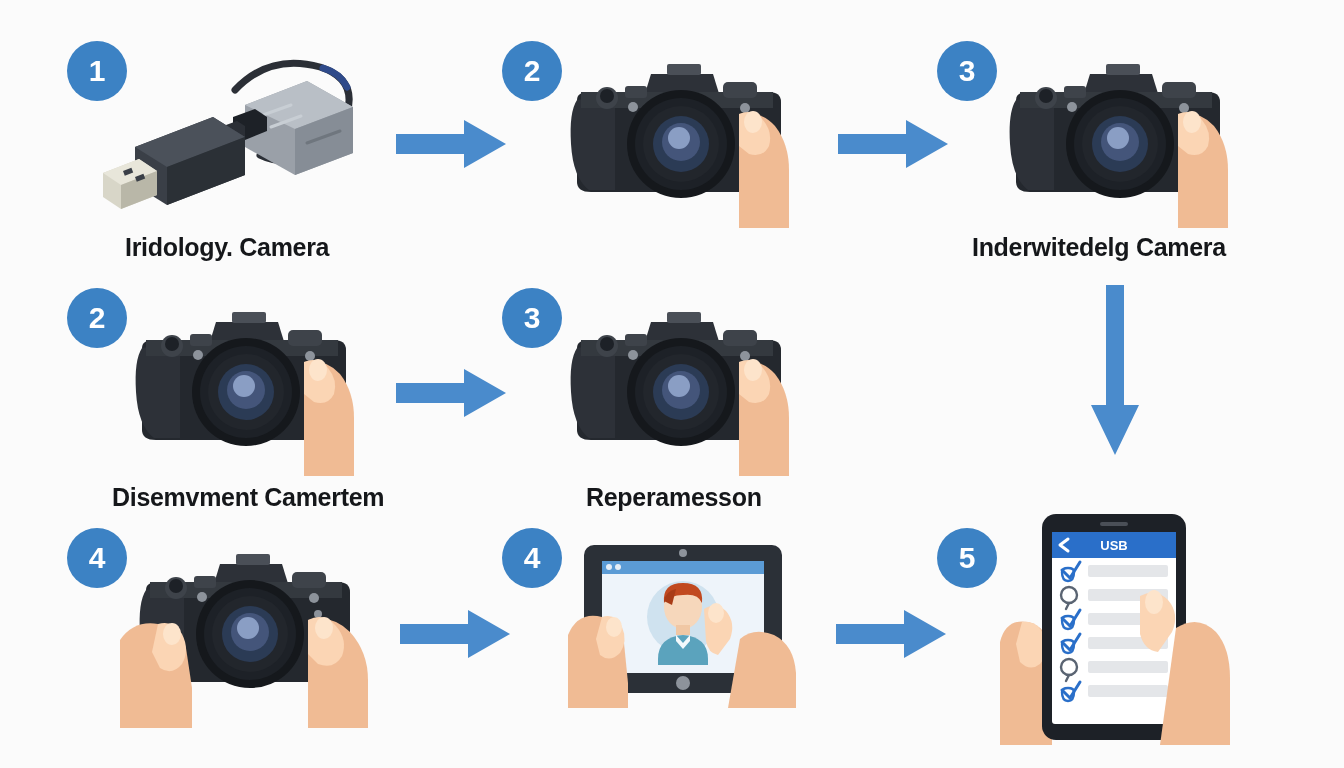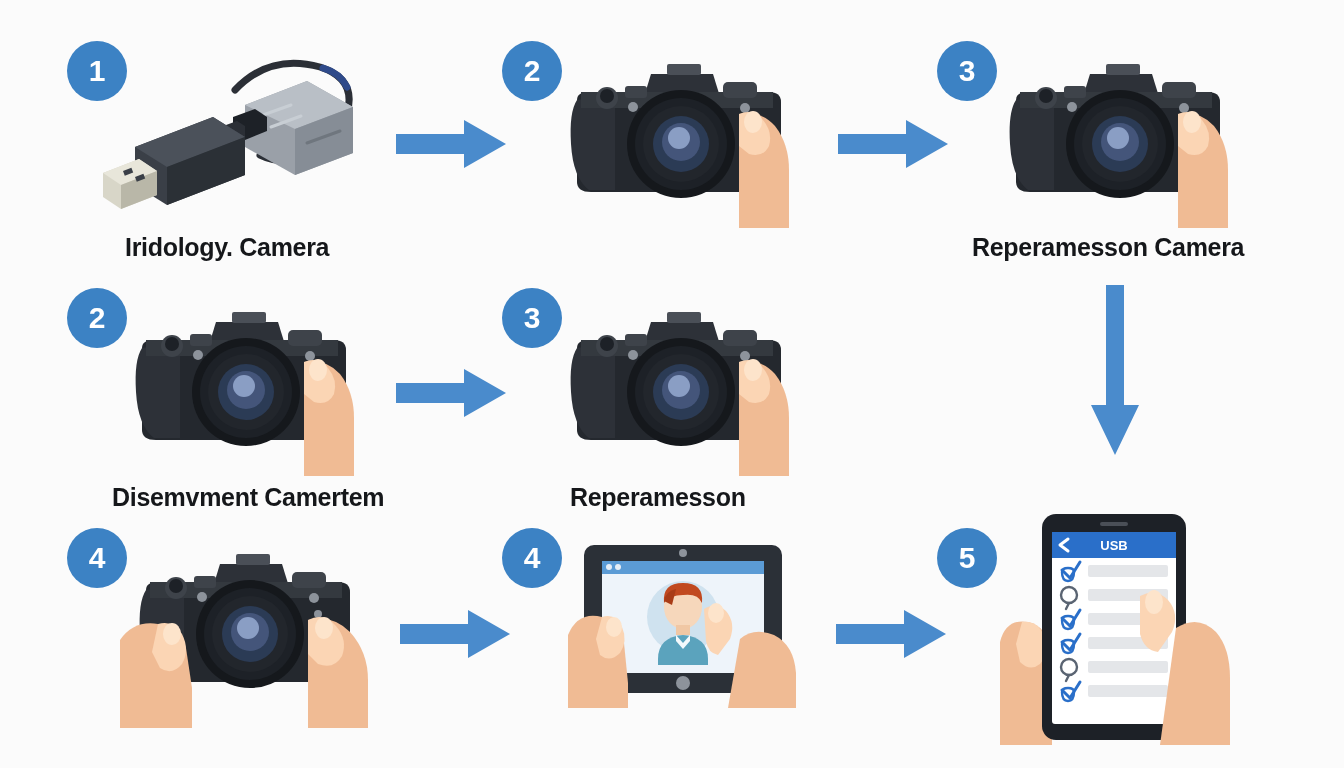--- a/index.html
+++ b/index.html
@@ -174,21 +174,21 @@
       <circle cx="118" cy="92" r="38" fill="#22262c"></circle>
       <circle cx="118" cy="92" r="28" fill="#2b3b55"></circle>
       <circle cx="118" cy="90" r="19" fill="#44557a"></circle>
       <circle cx="116" cy="86" r="11" fill="#8a9ec4"></circle>
       <path d="M176 62 Q198 58 212 74 Q226 92 226 118 L226 176 L176 176 Z" fill="#f0bb94"></path>
       <path d="M176 62 Q190 56 200 68 Q210 80 206 94 Q200 106 186 102 L176 94 Z" fill="#fbd5b4"></path>
       <ellipse cx="190" cy="70" rx="9" ry="11" fill="#fde4cb"></ellipse>
     </svg>
   </div>
 
-  <div class="caption" style="left:972px; top:233px;">Reperamesson Camera</div>
+  <div class="caption" style="left:972px; top:233px;">Inderwitedelg Camera</div>
 
   <div class="arrow-down" style="left:1087px; top:285px;">
     <svg width="56" height="170" viewBox="0 0 56 170">
       <polygon points="19,0 37,0 37,120 52,120 28,170 4,120 19,120" fill="#4a8bcc"></polygon>
     </svg>
   </div>
 
   <div class="badge" style="left:67px; top:288px;">2</div>
 
   <div class="illus" style="left:128px; top:300px; width:240px; height:178px;">
@@ -246,21 +246,21 @@
       <circle cx="118" cy="92" r="38" fill="#22262c"></circle>
       <circle cx="118" cy="92" r="28" fill="#2b3b55"></circle>
       <circle cx="118" cy="90" r="19" fill="#44557a"></circle>
       <circle cx="116" cy="86" r="11" fill="#8a9ec4"></circle>
       <path d="M176 62 Q198 58 212 74 Q226 92 226 118 L226 176 L176 176 Z" fill="#f0bb94"></path>
       <path d="M176 62 Q190 56 200 68 Q210 80 206 94 Q200 106 186 102 L176 94 Z" fill="#fbd5b4"></path>
       <ellipse cx="190" cy="70" rx="9" ry="11" fill="#fde4cb"></ellipse>
     </svg>
   </div>
 
-  <div class="caption" style="left:570px; top:483px;">Reperamesson</div>
+  <div class="caption" style="left:586px; top:483px;">Reperamesson</div>
 
   <div class="badge" style="left:67px; top:528px;">4</div>
 
   <div class="illus" style="left:120px; top:548px; width:260px; height:180px;">
     <svg width="260" height="180" viewBox="0 0 260 180">
       <path d="M100 16 L162 16 L170 42 L92 42 Z" fill="#2d3138"></path>
       <rect x="116" y="6" width="34" height="11" rx="2" fill="#4a4f57"></rect>
       <path d="M26 42 Q26 34 38 34 L218 34 Q230 34 230 44 L230 122 Q230 134 216 134 L40 134 Q26 134 26 124 Z" fill="#24282e"></path>
       <path d="M26 42 Q18 54 20 86 Q22 120 38 132 L64 132 L64 36 Z" fill="#2d3138"></path>
       <path d="M30 34 L222 34 L222 50 L30 50 Z" fill="#34393f"></path>

